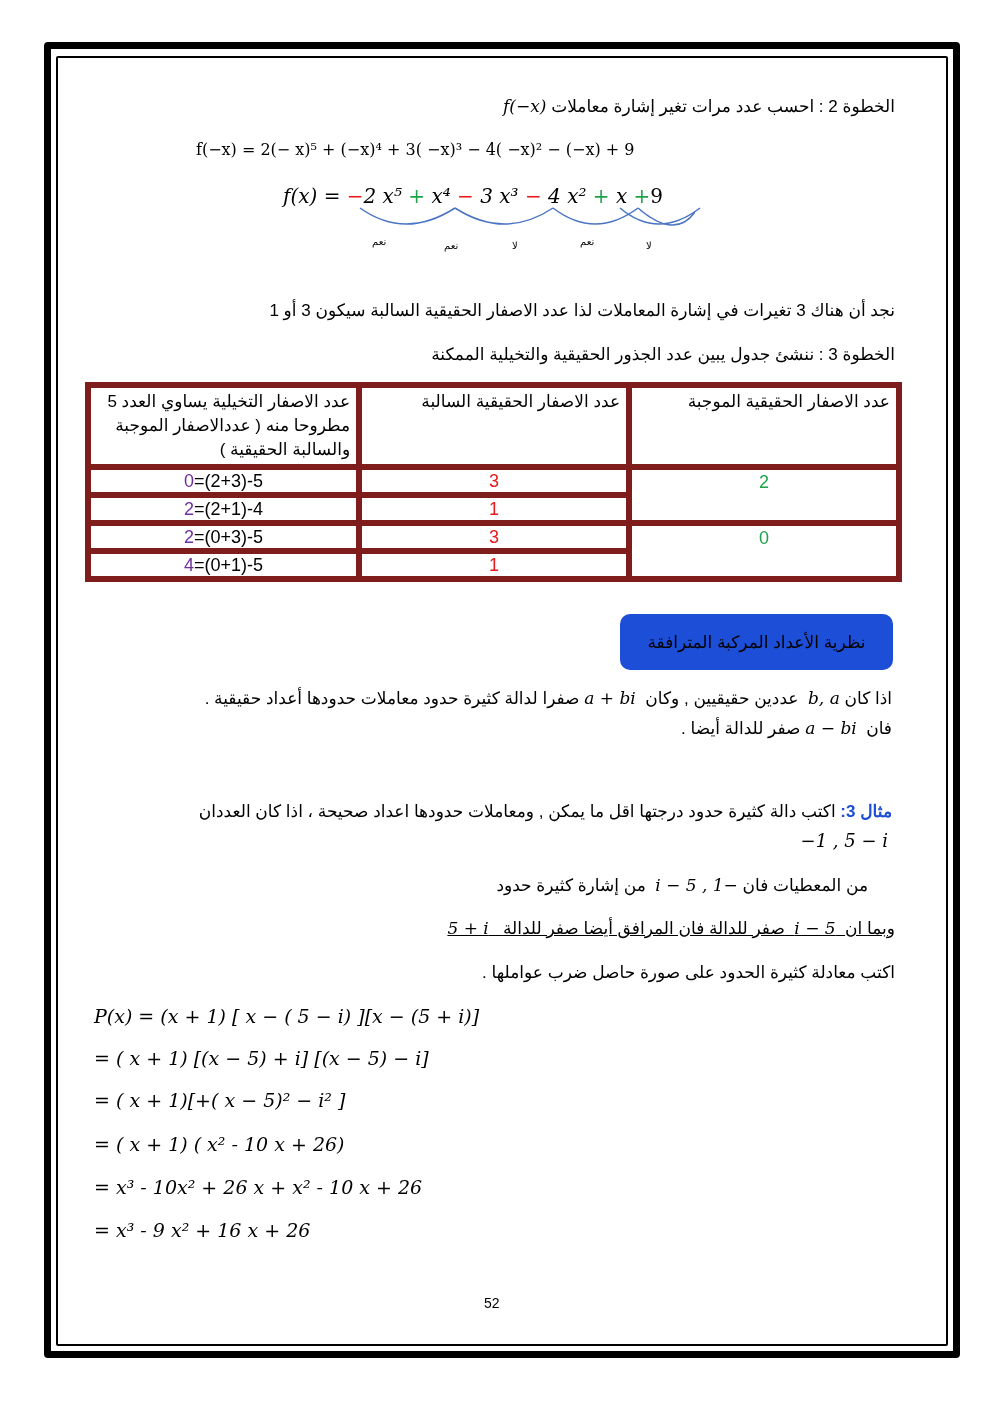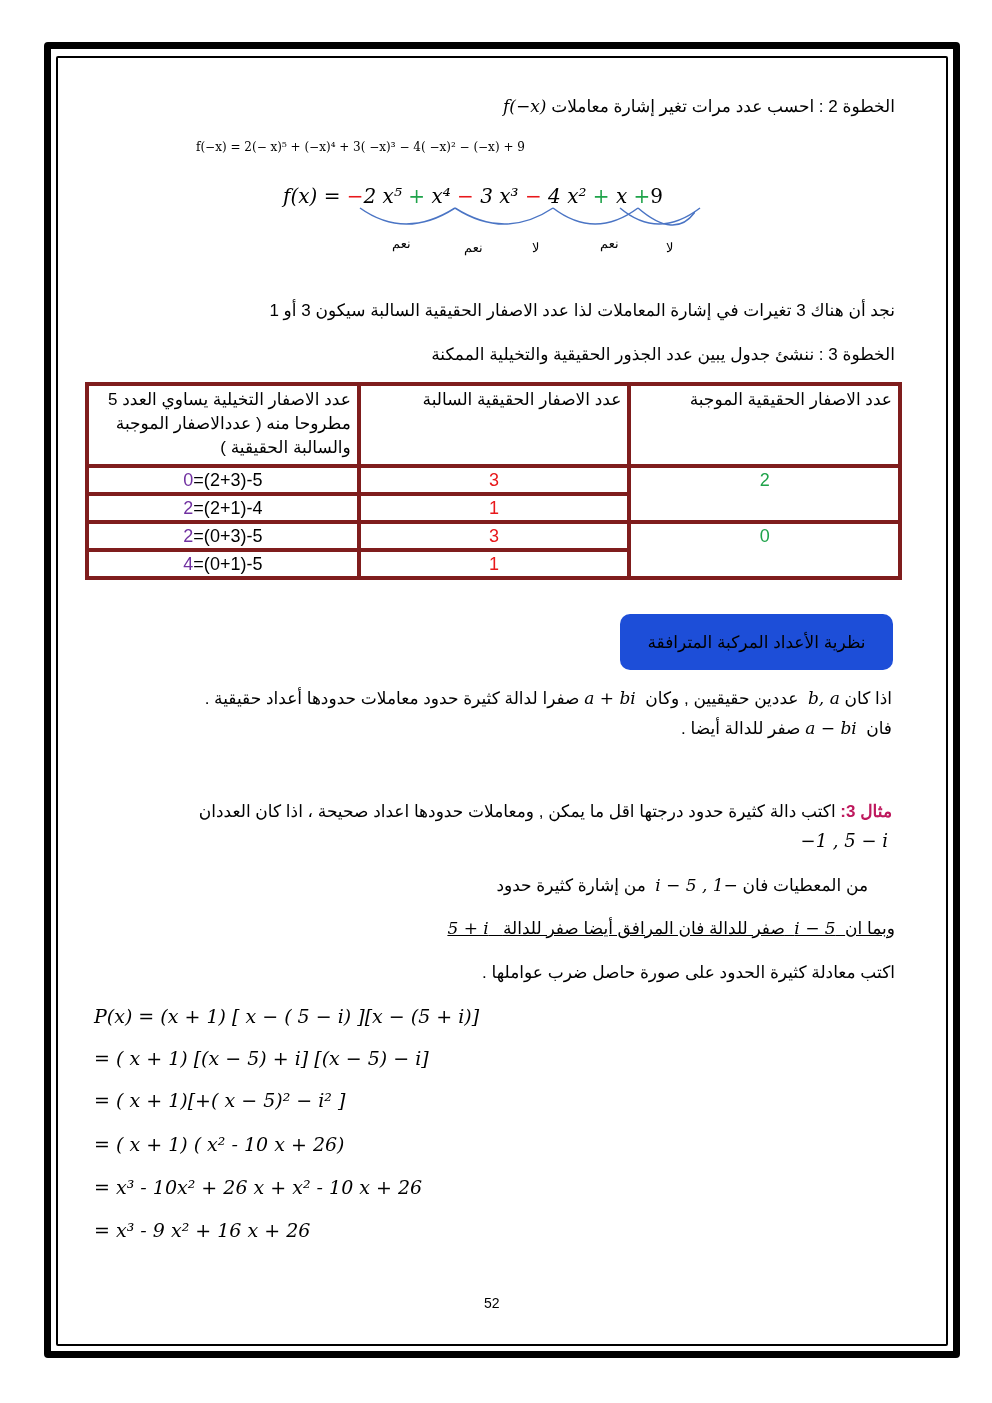--- a/index.html
+++ b/index.html
@@ -15,37 +15,37 @@
     position: absolute; left: 56px; top: 56px; width: 892px; height: 1290px;
     border: 2px solid #000; border-radius: 2px;
   }
   .rtl { direction: rtl; text-align: right; }
   .line { position: absolute; font-size: 17px; white-space: nowrap; }
   .math { font-family: "DejaVu Serif", serif; font-style: italic; }
   .mathn { font-family: "DejaVu Serif", serif; }
   .red { color: #e8181b; }
   .green { color: #1fa34a; }
   .purple { color: #7030a0; }
-  .orange { color: #be185d; font-weight: bold; }
+  .orange { color: #1d4ed8; font-weight: bold; }
 
   .step2 { right: 97px; top: 96px; }
-  .eq1 { left: 196px; top: 140px; font-size: 12px; }
+  .eq1 { left: 196px; top: 140px; font-size: 16px; }
   .eq2 { left: 283px; top: 184px; font-size: 20px; }
   .arcs { position: absolute; left: 355px; top: 200px; width: 340px; height: 40px; }
   .labels { position: absolute; left: 340px; top: 236px; width: 340px; height: 24px; }
-  .labels span { position: absolute; font-size: 13px; direction: rtl; margin-left: 20px; }
+  .labels span { position: absolute; font-size: 10px; direction: rtl; }
 
   .p1 { right: 97px; top: 300px; }
   .step3 { right: 97px; top: 344px; }
 
   table.roots {
     position: absolute; left: 85px; top: 382px; width: 817px;
     border-collapse: collapse; direction: rtl; font-size: 17px;
   }
-  table.roots td { border: 4px solid #7f1d1d; vertical-align: top; padding: 2px 6px; }
+  table.roots td { border: 6px solid #7f1d1d; vertical-align: top; padding: 2px 6px; }
   table.roots td.h { height: 82px; line-height: 24px; text-align: right; }
   table.roots td.c { text-align: center; height: 28px; vertical-align: middle; font-family: Liberation Sans, sans-serif; font-size: 18px; padding: 0; }
   .w1 { width: 272px; } .w2 { width: 272px; } .w3 { width: 273px; }
 
   .theorem-box {
     position: absolute; left: 620px; top: 614px; width: 273px; height: 56px;
     background: #1d4ed8; border-radius: 10px; font-size: 17px;
     display: flex; align-items: center; justify-content: center; direction: rtl;
   }
   .t1 { right: 100px; top: 688px; }

